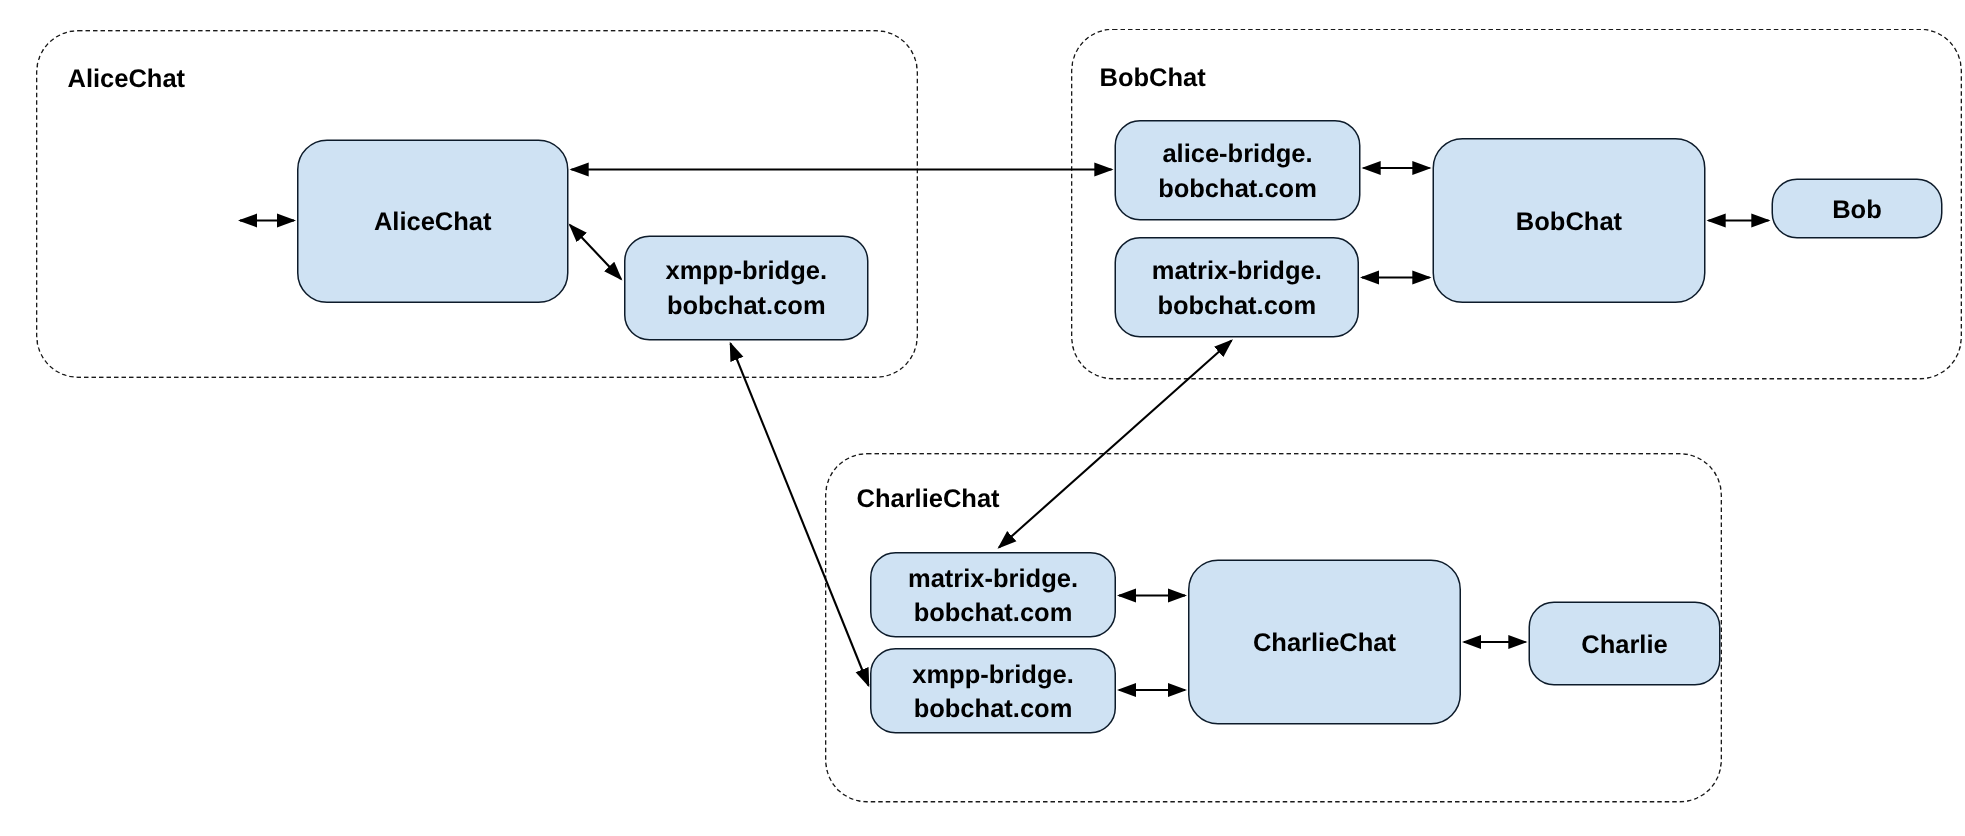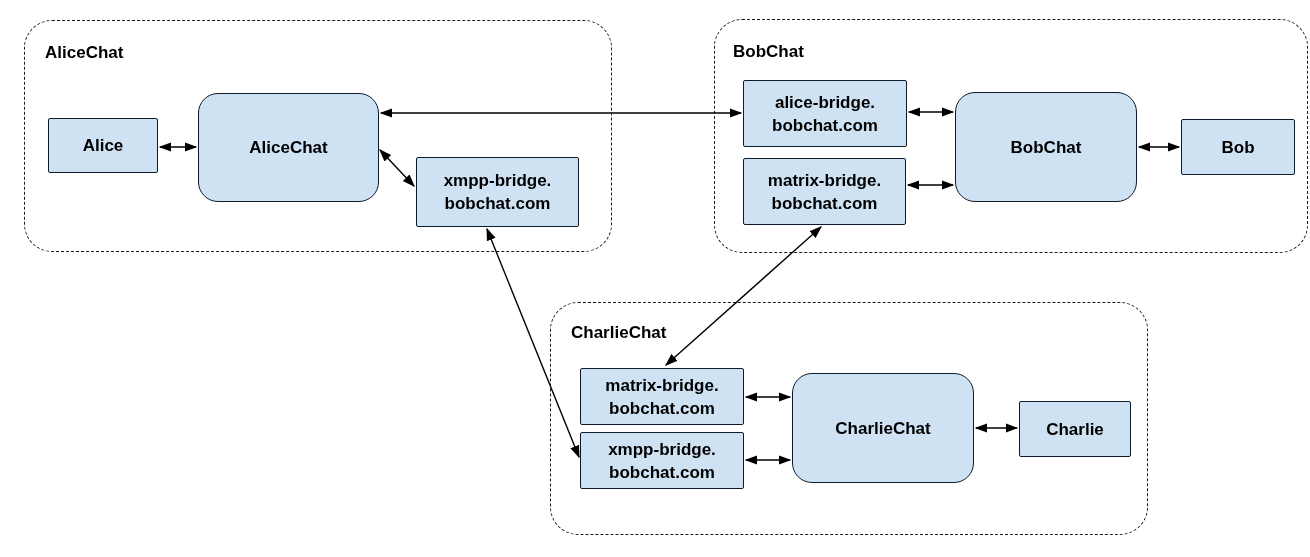--- a/index.html
+++ b/index.html
@@ -26,21 +26,21 @@
     white-space:nowrap;
   }
   svg.connectors{
     position:absolute;left:0;top:0;
     z-index:2;
   }
   .node{
     position:absolute;
     background:#cfe2f3;
     border:1.5px solid #0d1b2a;
-    border-radius:2px;
+    border-radius:17px;
     display:flex;align-items:center;justify-content:center;
     text-align:center;
     font-weight:700;font-size:17px;line-height:23px;color:#000;
     z-index:3;
     box-sizing:border-box;
   }
   .node--lg{border-radius:20px;}
   .node-label{white-space:pre-line;}
 </style>
 </head>
@@ -74,54 +74,51 @@
       <line x1="897" y1="112" x2="941" y2="112" marker-start="url(#ah)" marker-end="url(#ah)"></line>
       <line x1="896" y1="185" x2="941" y2="185" marker-start="url(#ah)" marker-end="url(#ah)"></line>
       <line x1="1127" y1="147" x2="1167" y2="147" marker-start="url(#ah)" marker-end="url(#ah)"></line>
       <line x1="809" y1="227" x2="654" y2="365" marker-start="url(#ah)" marker-end="url(#ah)"></line>
       <line x1="734" y1="397" x2="778" y2="397" marker-start="url(#ah)" marker-end="url(#ah)"></line>
       <line x1="734" y1="460" x2="778" y2="460" marker-start="url(#ah)" marker-end="url(#ah)"></line>
       <line x1="964" y1="428" x2="1005" y2="428" marker-start="url(#ah)" marker-end="url(#ah)"></line>
     </g>
   </svg>
 
-  <div class="node" style="left:36px;top:118px;width:110px;height:55px;">
-    <span class="node-label">Alice</span>
-  </div>
   <div class="node node--lg" style="left:186px;top:93px;width:181px;height:109px;">
     <span class="node-label">AliceChat</span>
   </div>
   <div class="node" style="left:404px;top:157px;width:163px;height:70px;">
     <span class="node-label">xmpp-bridge.
 bobchat.com</span>
   </div>
 
   <div class="node" style="left:731px;top:80px;width:164px;height:67px;">
     <span class="node-label">alice-bridge.
 bobchat.com</span>
   </div>
   <div class="node" style="left:731px;top:158px;width:163px;height:67px;">
     <span class="node-label">matrix-bridge.
 bobchat.com</span>
   </div>
   <div class="node node--lg" style="left:943px;top:92px;width:182px;height:110px;">
     <span class="node-label">BobChat</span>
   </div>
-  <div class="node" style="left:1169px;top:119px;width:114px;height:56px;">
+  <div class="node" style="left:1169px;top:119px;width:114px;height:40px;">
     <span class="node-label">Bob</span>
   </div>
 
   <div class="node" style="left:568px;top:368px;width:164px;height:57px;">
     <span class="node-label">matrix-bridge.
 bobchat.com</span>
   </div>
   <div class="node" style="left:568px;top:432px;width:164px;height:57px;">
     <span class="node-label">xmpp-bridge.
 bobchat.com</span>
   </div>
   <div class="node node--lg" style="left:780px;top:373px;width:182px;height:110px;">
     <span class="node-label">CharlieChat</span>
   </div>
-  <div class="node" style="left:1007px;top:401px;width:112px;height:56px;">
+  <div class="node" style="left:1007px;top:401px;width:128px;height:56px;">
     <span class="node-label">Charlie</span>
   </div>
 
 </div>
 
 </body></html>

